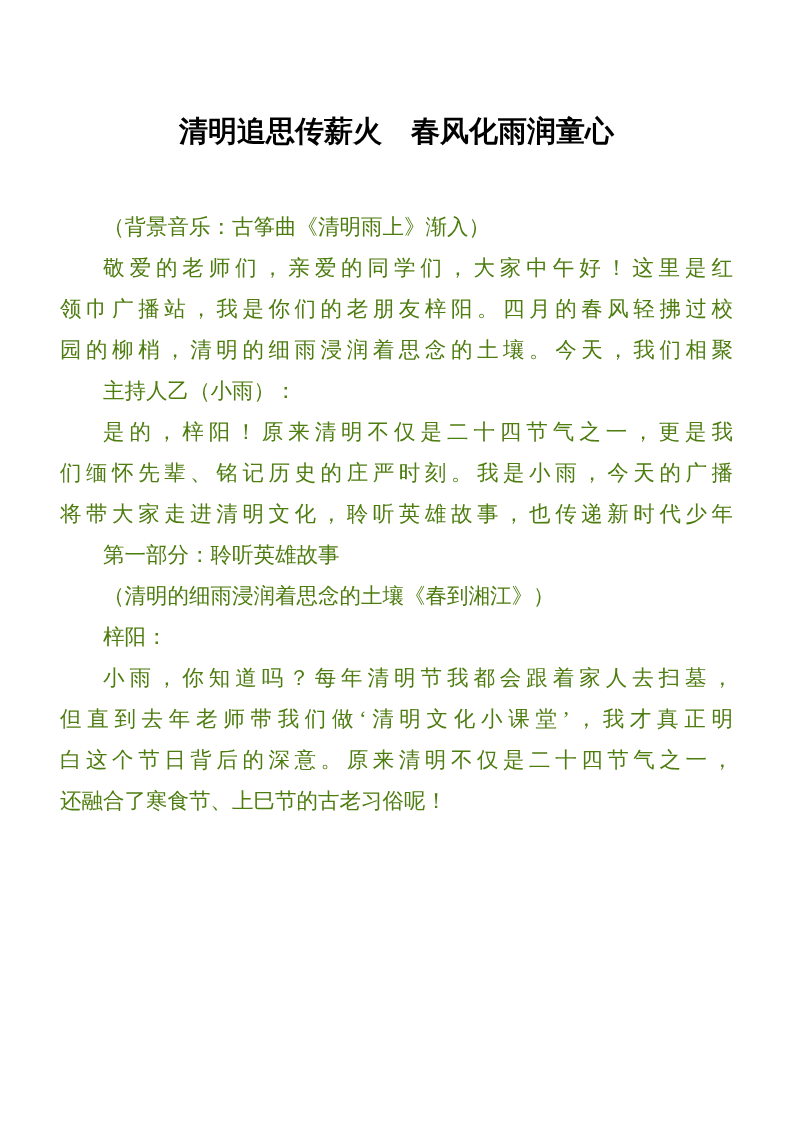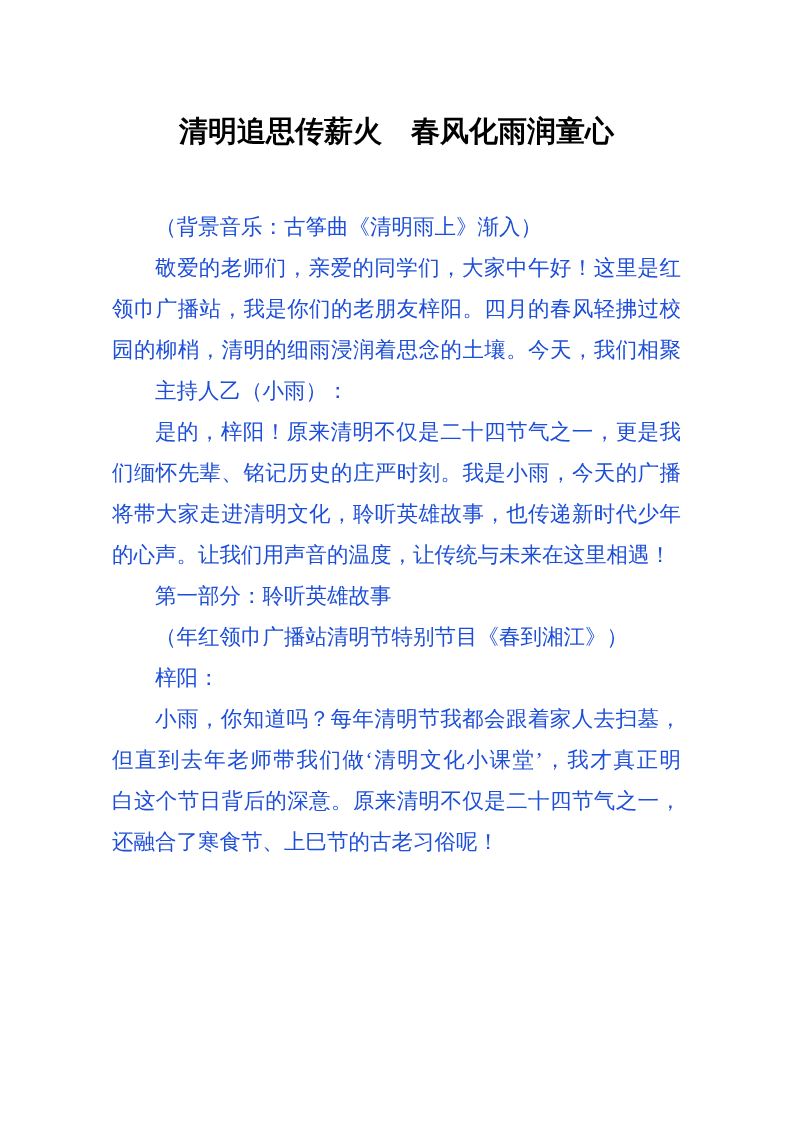--- a/index.html
+++ b/index.html
@@ -8,41 +8,41 @@
     background: #ffffff;
   }
   .page {
     position: relative;
     width: 793px;
     height: 1122px;
     margin: 0 auto;
     background: #ffffff;
     color: #000000;
     box-sizing: border-box;
-    padding: 0 112px;
+    padding: 0 60px;
     overflow: hidden;
   }
   .titles {
     padding-top: 101px;
     text-align: center;
     font-family: "Liberation Sans", sans-serif;
     font-weight: bold;
     font-size: 29px;
     line-height: 60px;
     color: #000000;
   }
   .title-line {
     white-space: nowrap;
   }
   .body-lines {
     margin-top: 46px;
     font-family: "Liberation Serif", serif;
     font-size: 21.5px;
     line-height: 41px;
-    color: #1d4ed8;
+    color: #4d7c0f;
   }
   .line {
     height: 41px;
     text-align: left;
     white-space: nowrap;
     overflow: visible;
   }
   .line.indent {
     text-indent: 2em;
   }
@@ -61,22 +61,21 @@
   </div>
   <div class="body-lines" id="body-lines">
       <div class="line indent">（背景音乐：古筝曲《清明雨上》渐入）</div>
       <div class="line indent fill">敬爱的老师们，亲爱的同学们，大家中午好！这里是红</div>
       <div class="line fill">领巾广播站，我是你们的老朋友梓阳。四月的春风轻拂过校</div>
       <div class="line fill">园的柳梢，清明的细雨浸润着思念的土壤。今天，我们相聚</div>
       <div class="line indent">主持人乙（小雨）：</div>
       <div class="line indent fill">是的，梓阳！原来清明不仅是二十四节气之一，更是我</div>
       <div class="line fill">们缅怀先辈、铭记历史的庄严时刻。我是小雨，今天的广播</div>
       <div class="line fill">将带大家走进清明文化，聆听英雄故事，也传递新时代少年</div>
-      <div class="line">的心声。让我们用声音的温度，让传统与未来在这里相遇！</div>
       <div class="line indent">第一部分：聆听英雄故事</div>
-      <div class="line indent">（年红领巾广播站清明节特别节目《春到湘江》）</div>
+      <div class="line indent">（清明的细雨浸润着思念的土壤《春到湘江》）</div>
       <div class="line indent">梓阳：</div>
       <div class="line indent fill">小雨，你知道吗？每年清明节我都会跟着家人去扫墓，</div>
       <div class="line fill">但直到去年老师带我们做‘清明文化小课堂’，我才真正明</div>
       <div class="line fill">白这个节日背后的深意。原来清明不仅是二十四节气之一，</div>
       <div class="line">还融合了寒食节、上巳节的古老习俗呢！</div>
     </div>
 </div>
 
 </body></html>

